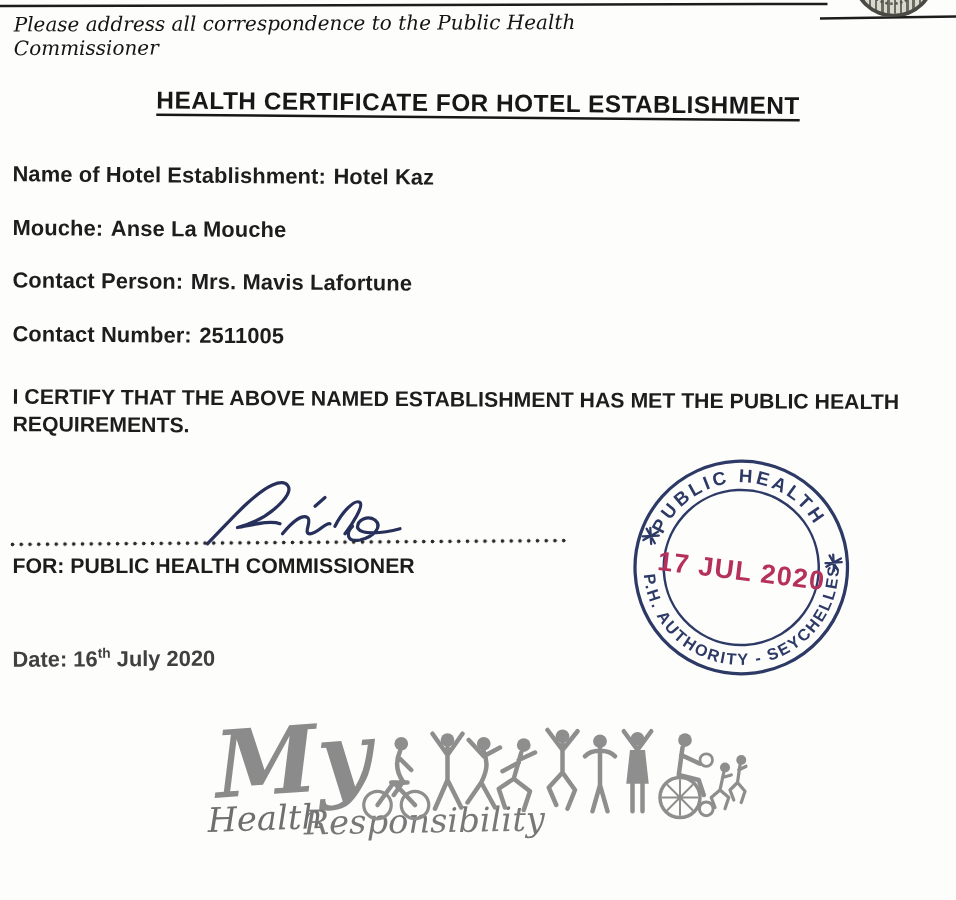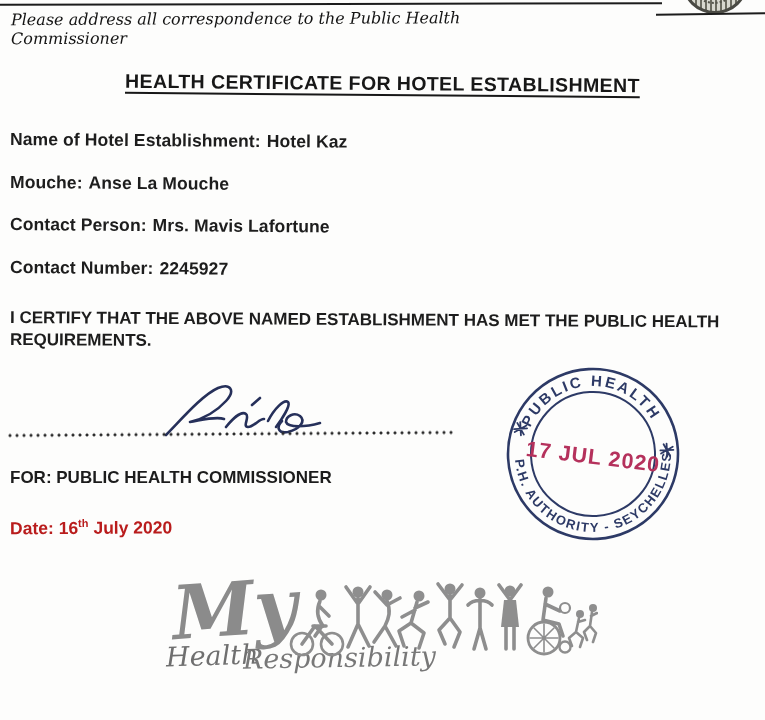--- a/index.html
+++ b/index.html
@@ -45,23 +45,23 @@
     font-size:17px;font-weight:bold;line-height:1.32;color:#1d1d1d;
     transform:rotate(0.35deg);transform-origin:left center;
   }
   .signature-svg{position:absolute;left:160px;top:383px;}
   .dotted-line{
     position:absolute;left:8px;top:432px;width:447px;height:4px;
     background-image:radial-gradient(circle at 2px 2px,#2b2b2b 1.4px,transparent 1.7px);
     background-size:7px 4px;background-repeat:repeat-x;
     transform:rotate(-0.4deg);
   }
-  .for-line{position:absolute;left:10px;top:468px;font-size:17px;font-weight:bold;color:#1c1c1c;}
+  .for-line{position:absolute;left:10px;top:443px;font-size:17px;font-weight:bold;color:#1c1c1c;}
   .stamp-svg{position:absolute;left:503px;top:364px;}
-  .date-line{position:absolute;left:10px;top:517px;font-size:17.5px;font-weight:bold;color:#b91c1c;
+  .date-line{position:absolute;left:10px;top:517px;font-size:17.5px;font-weight:bold;color:#404040;
     transform:rotate(-0.3deg);}
   .date-line sup{font-size:11px;}
   
   .logo{position:absolute;left:0;top:0;width:765px;height:720px;pointer-events:none;}
   .logo-my{
     position:absolute;left:172px;top:572px;
     font-family:"DejaVu Serif", serif;font-style:italic;font-weight:bold;
     font-size:74px;color:#8b8b8b;transform:rotate(-4deg);line-height:1;
   }
   .logo-health{
@@ -102,21 +102,21 @@
   <div class="field f0">
     <span class="lbl">Name of Hotel Establishment:</span><span>Hotel Kaz</span>
   </div>
   <div class="field f1">
     <span class="lbl">Mouche:</span><span>Anse La Mouche</span>
   </div>
   <div class="field f2">
     <span class="lbl">Contact Person:</span><span>Mrs. Mavis Lafortune</span>
   </div>
   <div class="field f3">
-    <span class="lbl">Contact Number:</span><span>2245927</span>
+    <span class="lbl">Contact Number:</span><span>2511005</span>
   </div>
 
   <div class="certify">I CERTIFY THAT THE ABOVE NAMED ESTABLISHMENT HAS MET THE PUBLIC HEALTH REQUIREMENTS.</div>
 
   <svg class="signature-svg" width="240" height="60" viewBox="0 0 240 60">
     <g stroke="#26305a" stroke-width="2.6" fill="none" stroke-linecap="round" stroke-linejoin="round">
       <path d="M6,52 C20,38 42,12 58,5 C70,0 76,7 66,18 C56,29 42,36 30,39 C42,37 56,33 64,36"></path>
       <path d="M66,44 C74,34 82,28 86,31 C90,34 82,44 88,44 C94,44 100,35 104,36"></path>
       <path d="M92,22 L100,15"></path>
       <path d="M108,38 C114,26 124,16 128,19 C131,22 122,36 116,44"></path>

